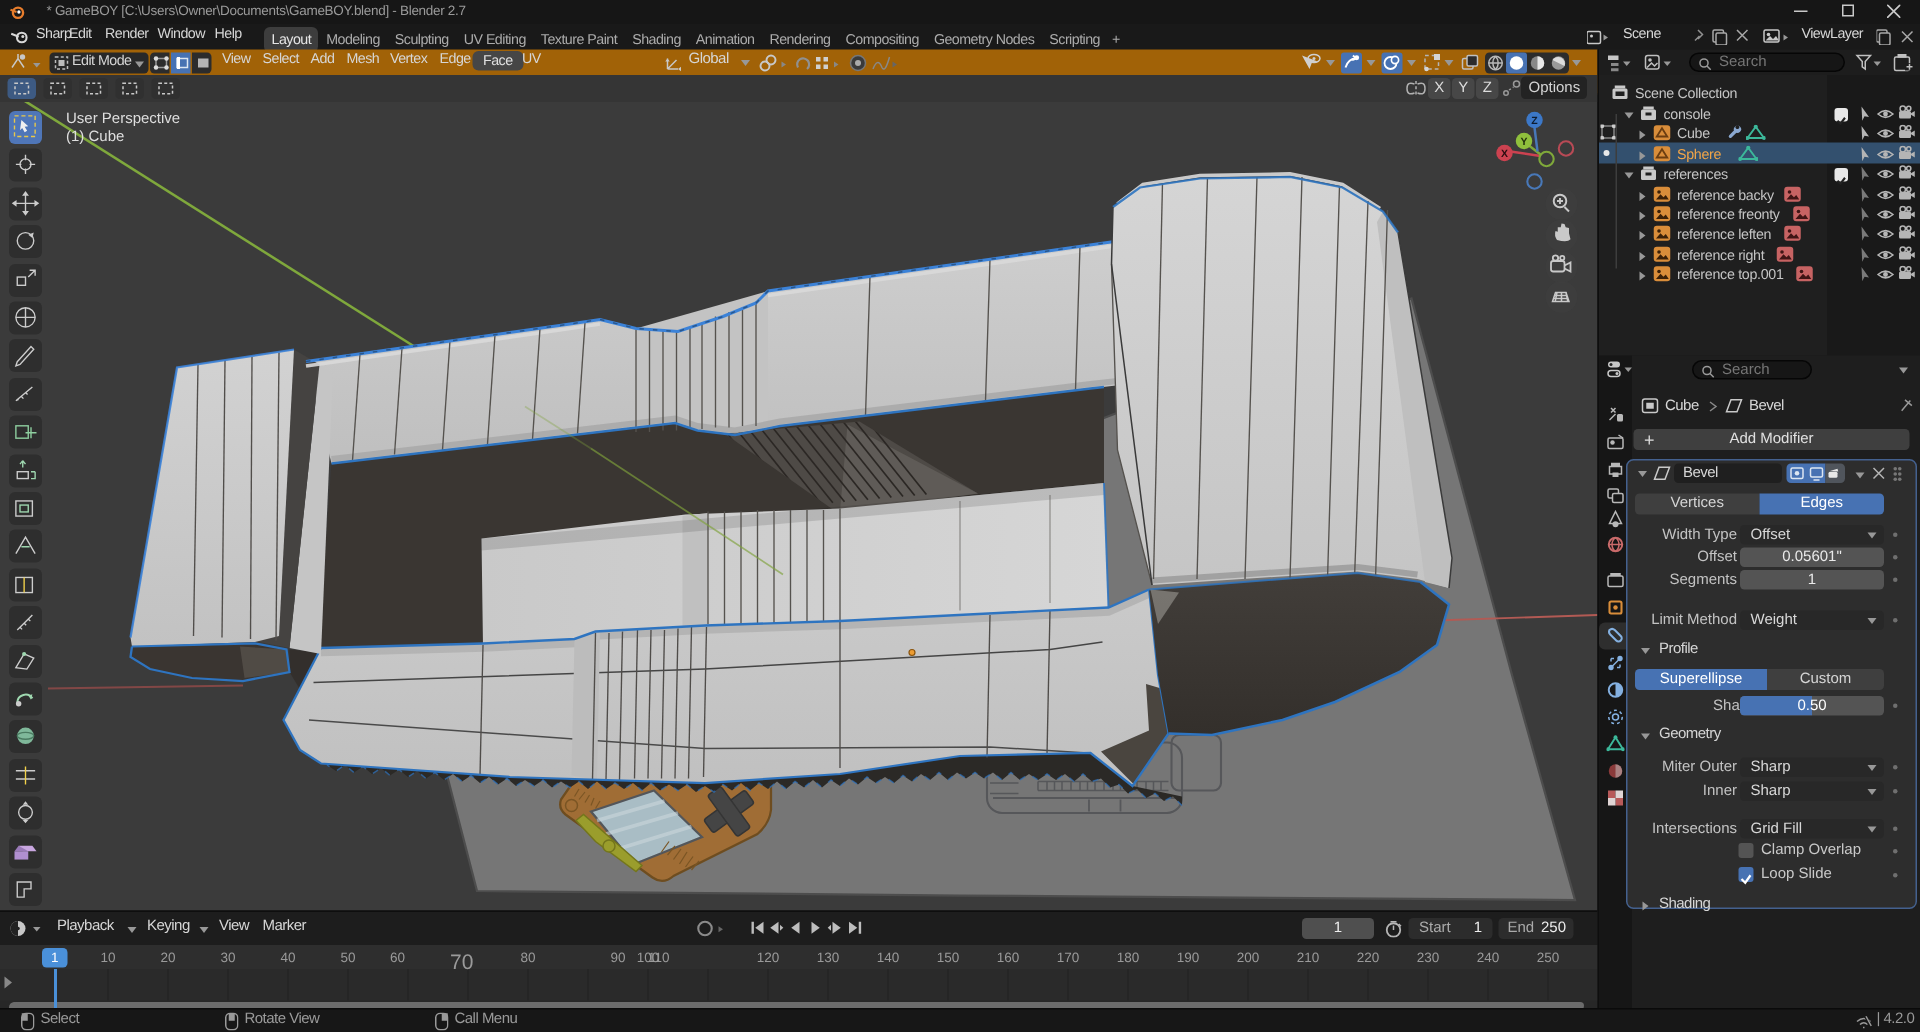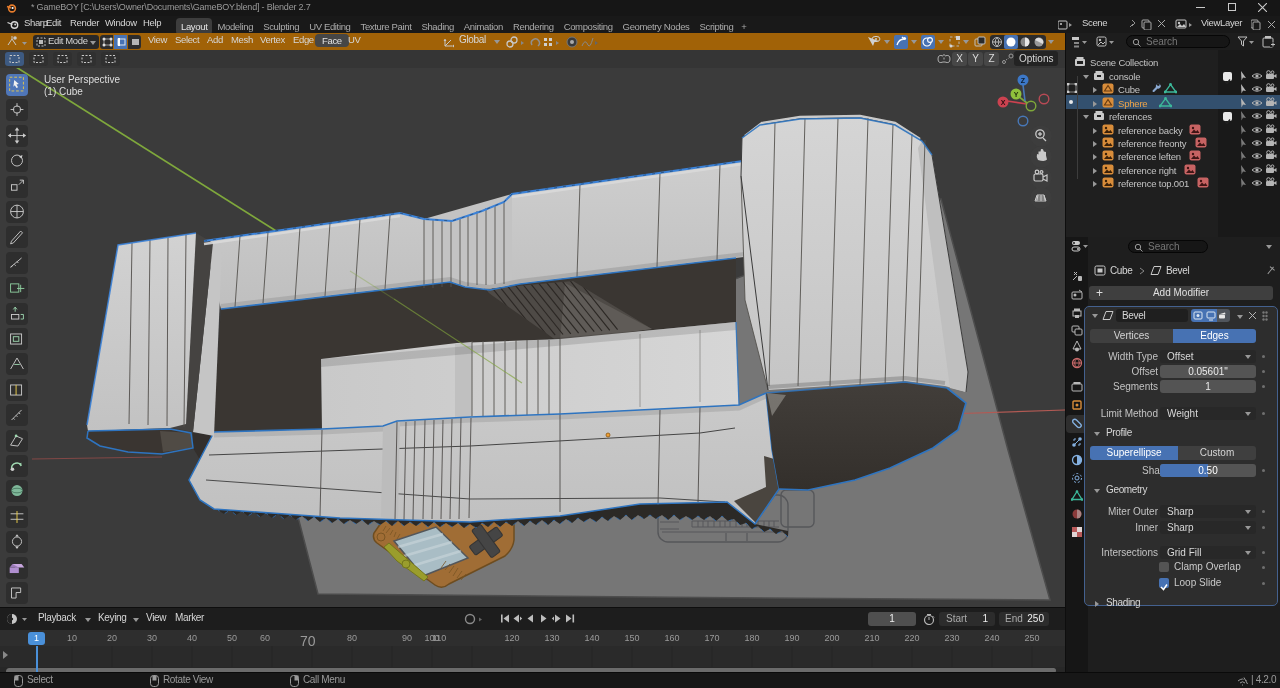--- a/index.html
+++ b/index.html
@@ -1129,21 +1129,21 @@
         <line x1="1032" y1="16" x2="1032" y2="37" stroke="#242424"></line>
       </svg>
 <div class="abs" style="left:60px;top:25px;width:24px;text-align:center;font-size:9px;color:#9a9a9a">10</div>
       <div class="abs" style="left:100px;top:25px;width:24px;text-align:center;font-size:9px;color:#9a9a9a">20</div>
       <div class="abs" style="left:140px;top:25px;width:24px;text-align:center;font-size:9px;color:#9a9a9a">30</div>
       <div class="abs" style="left:180px;top:25px;width:24px;text-align:center;font-size:9px;color:#9a9a9a">40</div>
       <div class="abs" style="left:220px;top:25px;width:24px;text-align:center;font-size:9px;color:#9a9a9a">50</div>
       <div class="abs" style="left:260px;top:25px;width:24px;text-align:left;font-size:9px;color:#9a9a9a">60</div>
       <div class="abs" style="left:300px;top:25px;width:24px;text-align:left;font-size:14px;color:#9a9a9a">70</div>
       <div class="abs" style="left:340px;top:25px;width:24px;text-align:center;font-size:9px;color:#9a9a9a">80</div>
-      <div class="abs" style="left:388px;top:25px;width:24px;text-align:right;font-size:9px;color:#9a9a9a">90</div>
+      <div class="abs" style="left:400px;top:25px;width:24px;text-align:center;font-size:9px;color:#9a9a9a">90</div>
       <div class="abs" style="left:420px;top:25px;width:24px;text-align:center;font-size:9px;color:#9a9a9a">100</div>
       <div class="abs" style="left:432px;top:25px;width:24px;text-align:left;font-size:9px;color:#9a9a9a">110</div>
       <div class="abs" style="left:500px;top:25px;width:24px;text-align:center;font-size:9px;color:#9a9a9a">120</div>
       <div class="abs" style="left:540px;top:25px;width:24px;text-align:center;font-size:9px;color:#9a9a9a">130</div>
       <div class="abs" style="left:580px;top:25px;width:24px;text-align:center;font-size:9px;color:#9a9a9a">140</div>
       <div class="abs" style="left:620px;top:25px;width:24px;text-align:center;font-size:9px;color:#9a9a9a">150</div>
       <div class="abs" style="left:660px;top:25px;width:24px;text-align:center;font-size:9px;color:#9a9a9a">160</div>
       <div class="abs" style="left:700px;top:25px;width:24px;text-align:center;font-size:9px;color:#9a9a9a">170</div>
       <div class="abs" style="left:740px;top:25px;width:24px;text-align:center;font-size:9px;color:#9a9a9a">180</div>
       <div class="abs" style="left:780px;top:25px;width:24px;text-align:center;font-size:9px;color:#9a9a9a">190</div>

